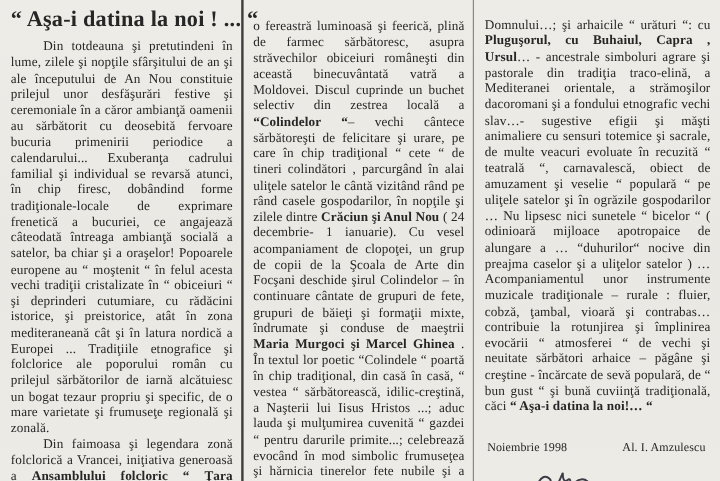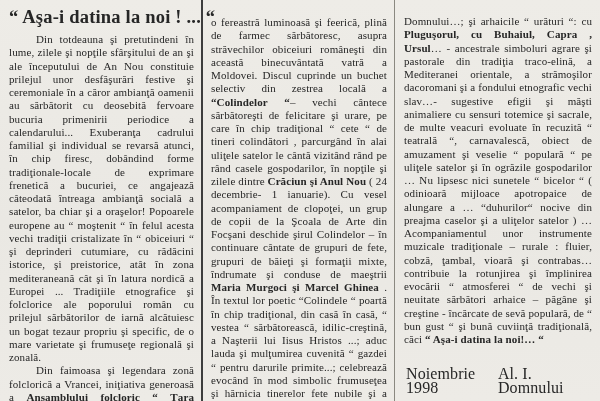--- a/index.html
+++ b/index.html
@@ -51,21 +51,21 @@
     text-align:justify;
   }
   .indent{ text-indent:27px; }
   .sp-before{ margin-top:0px; }
   .b{ font-weight:bold; }
   .footer-row{
     display:flex;
     justify-content:space-between;
     align-items:baseline;
     margin-top:21px;
-    font-size:16px;
+    font-size:10px;
     padding:0 4px 0 2px;
   }
   .sig-wrap{
     display:flex;
     justify-content:flex-end;
     padding-right:10px;
     margin-top:4px;
   }
   .sig-wrap svg{ display:block; }
 </style>
@@ -82,21 +82,21 @@
 
   <div class="col col2">
     <p class="para"><span>o fereastră luminoasă şi feerică, plină de farmec sărbătoresc, asupra străvechilor obiceiuri româneşti din această binecuvântată vatră a Moldovei. Discul cuprinde un buchet selectiv din zestrea locală a </span><span class="b">“Colindelor “</span><span>– vechi cântece sărbătoreşti de felicitare şi urare, pe care în chip tradiţional “ cete “ de tineri colindători , parcurgând în alai uliţele satelor le cântă vizitând rând pe rând casele gospodarilor, în nopţile şi zilele dintre </span><span class="b">Crăciun şi Anul Nou</span><span> ( 24 decembrie-   1 ianuarie). Cu vesel acompaniament de clopoţei, un grup de copii de la Şcoala de Arte din Focşani deschide şirul Colindelor – în continuare cântate de grupuri de fete, grupuri de băieţi şi formaţii mixte, îndrumate şi conduse de maeştrii </span><span class="b">Maria Murgoci şi Marcel Ghinea</span><span> . În textul lor poetic “Colindele “ poartă în chip tradiţional, din casă în casă, “ vestea “ sărbătorească, idilic-creştină, a Naşterii lui Iisus Hristos ...;  aduc lauda şi mulţumirea cuvenită “ gazdei “ pentru darurile primite...; celebrează evocând în mod simbolic frumuseţea şi hărnicia tinerelor fete nubile şi a tinerilor – viitori miri, destoinici şi mult doriţi ...;  Nu lipsesc din această selecţie antologică: urarea “ cu Sorcova “, a copiilor; “ Steaua “ de la răsărit a Magilor  vestind  Naşterea</span></p>
   </div>
 
   <div class="col col3">
     <p class="para"><span>Domnului…;   şi arhaicile “ urături “: cu </span><span class="b">Pluguşorul, cu Buhaiul, Capra , Ursul</span><span>… - ancestrale simboluri agrare şi pastorale din tradiţia traco-elină, a Mediteranei orientale, a strămoşilor dacoromani şi a fondului etnografic vechi slav…- sugestive efigii şi măşti animaliere cu sensuri totemice şi sacrale, de multe veacuri evoluate în recuzită “ teatrală “, carnavalescă, obiect de amuzament şi veselie “ populară “ pe uliţele satelor şi în ogrăzile gospodarilor … Nu lipsesc nici sunetele “ bicelor “ ( odinioară mijloace apotropaice de alungare a … “duhurilor“ nocive din preajma caselor şi a uliţelor satelor ) … Acompaniamentul unor instrumente muzicale tradiţionale – rurale : fluier, cobză, ţambal, vioară şi contrabas… contribuie la rotunjirea şi împlinirea evocării “ atmosferei “ de vechi şi neuitate sărbători arhaice – păgâne şi creştine - încărcate de sevă populară, de “ bun gust “ şi bună cuviinţă tradiţională, căci </span><span class="b">“ Aşa-i datina la noi!… “</span></p>
 
     <div class="footer-row">
       <span>Noiembrie 1998</span>
-      <span>Al. I. Domnului</span>
+      <span>Al. I. Amzulescu</span>
     </div>
 
     <div class="sig-wrap">
       <svg width="140" height="34" viewBox="0 0 140 34">
         <path d="M6 18 q5 -9 10 -4 q3 3 -3 6 q-4 2 1 1 q6 -2 10 -5 l3 -7 q0 9 4 6 q3 -2 2 3 q-1 4 3 0 q5 -5 10 -3 q4 2 1 5 q-3 3 3 1 q7 -3 13 -1 q6 2 12 0 q7 -2 12 2 q5 4 12 2 q6 -2 10 2 q3 3 8 2" fill="none" stroke="#3c3c46" stroke-width="1.6" stroke-linecap="round"></path>
         <path d="M55 28 q8 2 16 0" fill="none" stroke="#3c3c46" stroke-width="1.6" stroke-linecap="round"></path>
       </svg>
     </div>
   </div>
 

